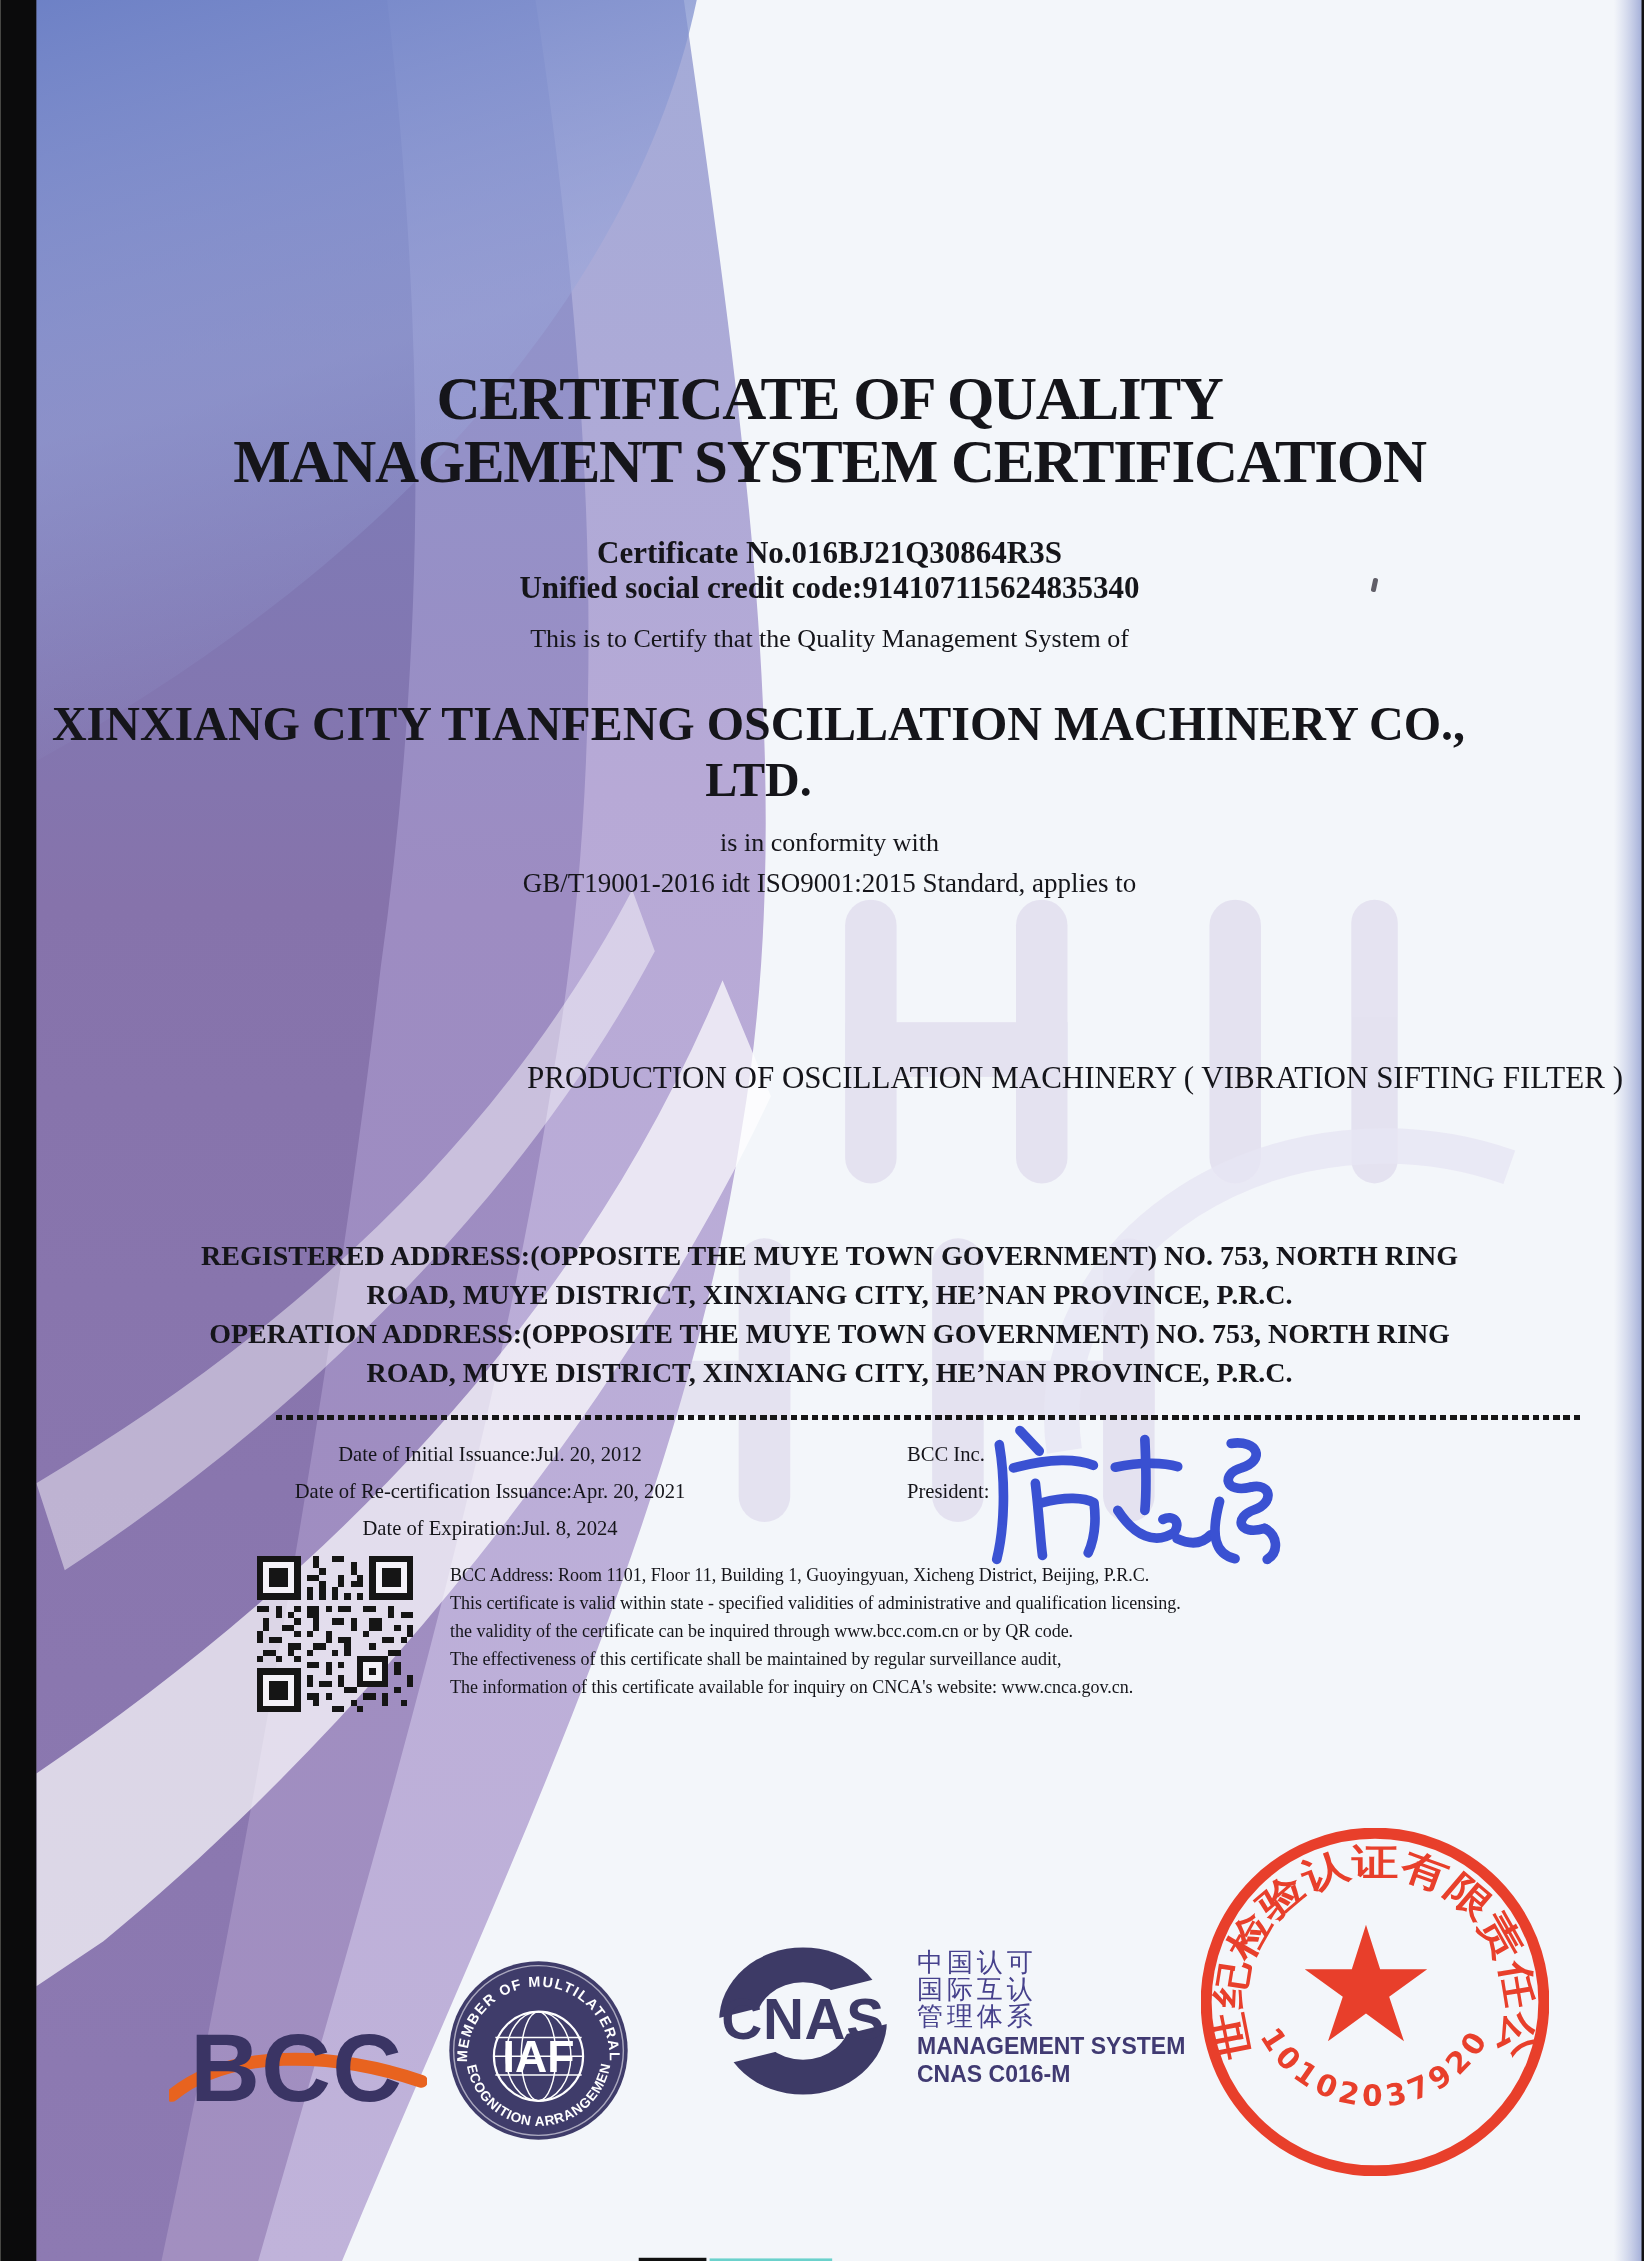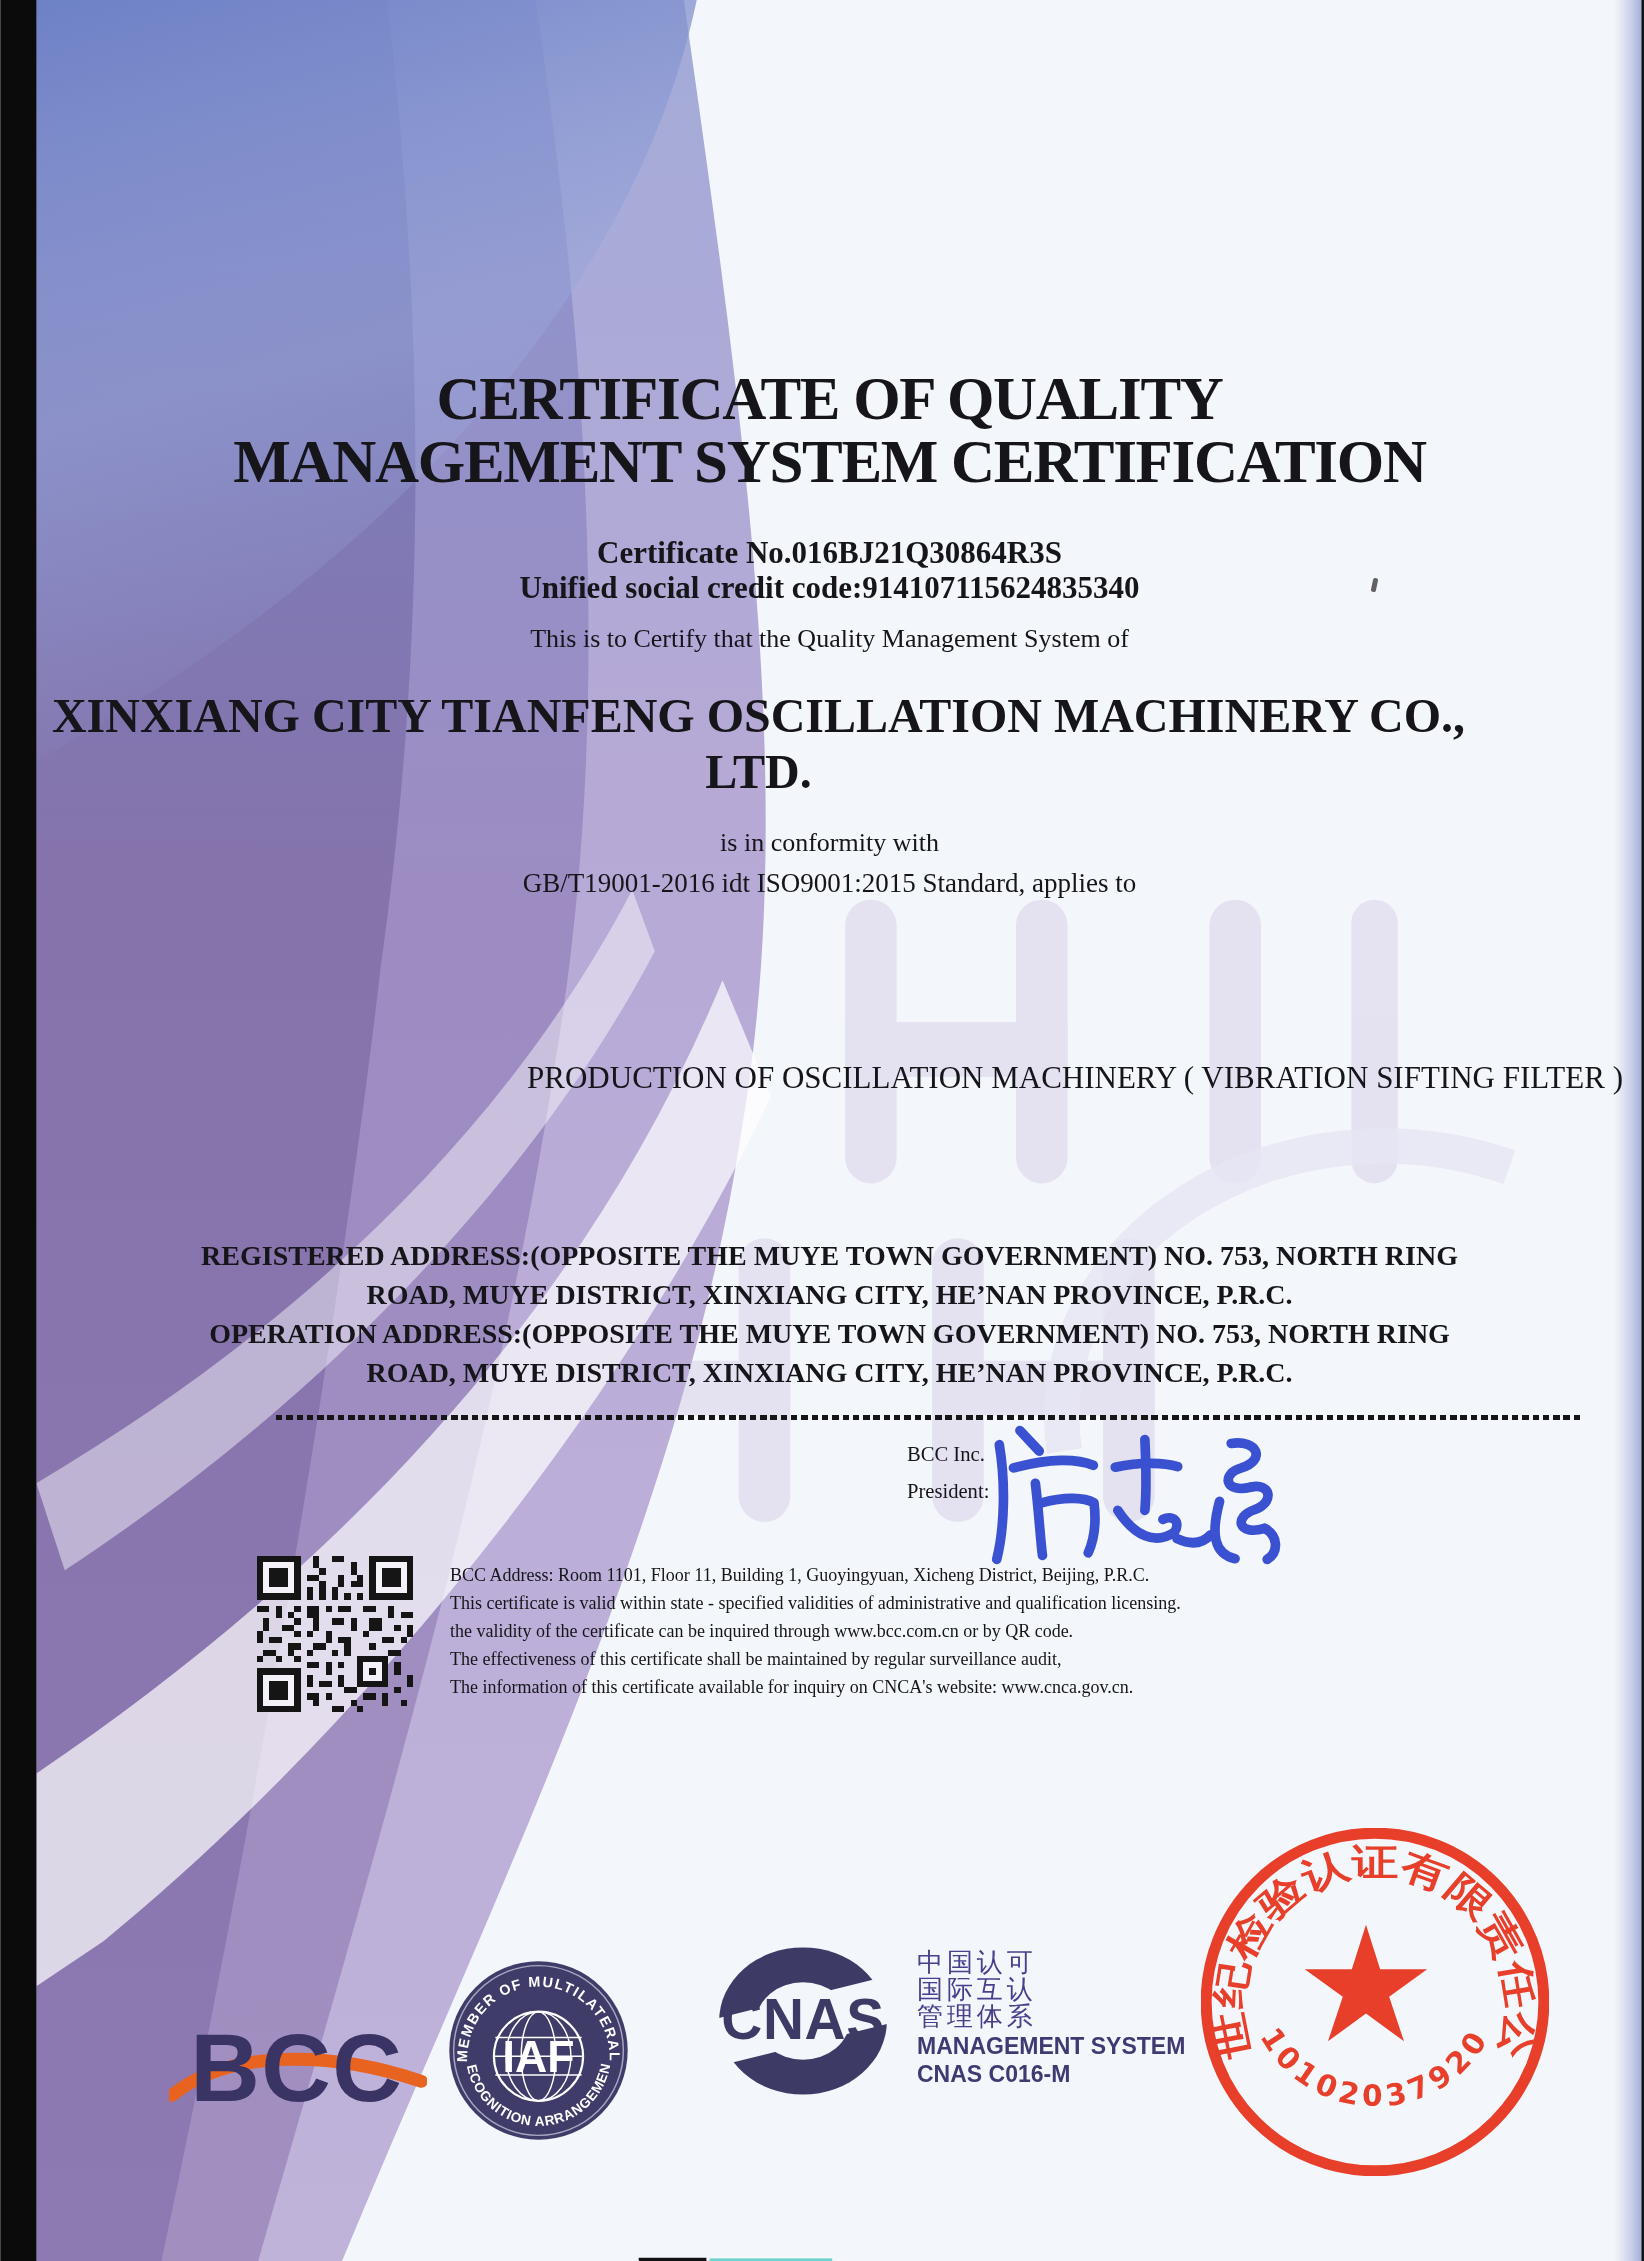--- a/index.html
+++ b/index.html
@@ -1,21 +1,21 @@
 <!DOCTYPE html>
 <html style="font-size:10.3px"><head>
 <meta charset="utf-8">
 <style>
   html,body{margin:0;padding:0;background:#3a3a40;}
   .page{position:relative;width:1645px;height:2261px;background:#fef9c3;overflow:hidden;
         font-family:"Liberation Serif","DejaVu Serif",serif;color:#15151a;}
   .abs{position:absolute;}
   .bg{left:0;top:0;width:1645px;height:2261px;}
   .ctr{left:36px;width:1587px;text-align:center;}
-  .ctr-co{left:36px;width:1445px;text-align:center;}
+  .ctr-co{left:36px;width:1445px;text-align:center;margin-top:8px;}
   .title{font-weight:bold;font-size:61px;letter-spacing:-1.3px;line-height:67px;}
   .certno{font-weight:bold;font-size:31px;}
   .body40{font-size:26px;}
   .body42{font-size:27px;}
   .company{font-weight:bold;font-size:48px;}
   .scope{font-size:31px;letter-spacing:0px;text-align:right;}
   .addr{font-weight:bold;font-size:28px;line-height:39px;}
   .dash-line{left:276px;top:1415px;width:1304px;height:4.5px;
      background:repeating-linear-gradient(90deg,#161616 0 6.4px,rgba(0,0,0,0) 6.4px 10.3px);}
   .dates{left:245px;top:1436px;width:490px;text-align:center;font-size:20.6px;line-height:37px;}
@@ -116,20 +116,25 @@
 
   <div class="abs ctr addr" style="top:1236px;">
     <div>REGISTERED ADDRESS:(OPPOSITE THE MUYE TOWN GOVERNMENT) NO. 753, NORTH RING</div>
     <div>ROAD, MUYE DISTRICT, XINXIANG CITY, HE’NAN PROVINCE, P.R.C.</div>
     <div>OPERATION ADDRESS:(OPPOSITE THE MUYE TOWN GOVERNMENT) NO. 753, NORTH RING</div>
     <div>ROAD, MUYE DISTRICT, XINXIANG CITY, HE’NAN PROVINCE, P.R.C.</div>
   </div>
 
   <div class="abs dash-line"></div>
 
+  <div class="abs dates">
+    <div>Date of Initial Issuance:Jul. 20, 2012</div>
+    <div>Date of Re-certification Issuance:Apr. 20, 2021</div>
+    <div>Date of Expiration:Jul. 8, 2024</div>
+  </div>
 
   <div class="abs issuer" style="left:907px;top:1436px;">
     <div>BCC Inc.</div>
     <div>President:</div>
   </div>
 
   <svg class="abs" style="left:980px;top:1406px;" width="322" height="174" viewBox="0 0 500 270">
     <g fill="none" stroke="#2b44cf" stroke-width="15" stroke-linecap="round" stroke-linejoin="round" opacity="0.92">
       <path d="M30,60 C40,120 38,190 26,238"></path>
       <path d="M62,38 L92,70"></path>

